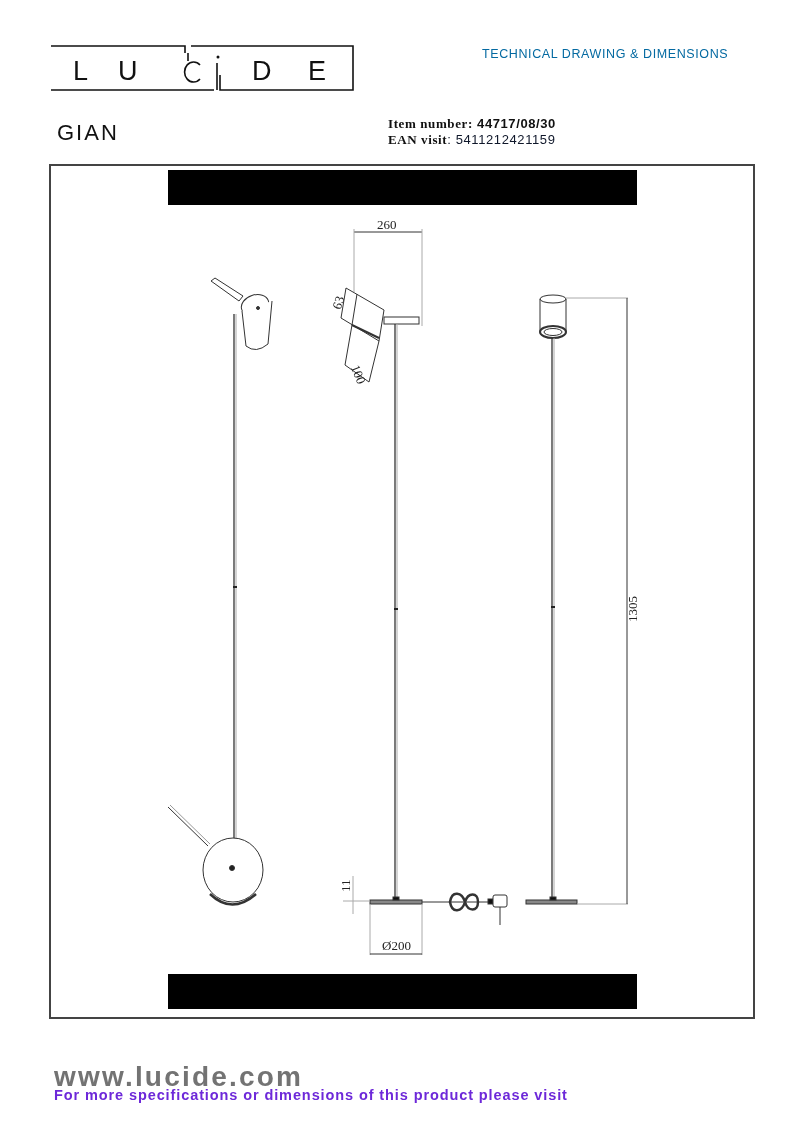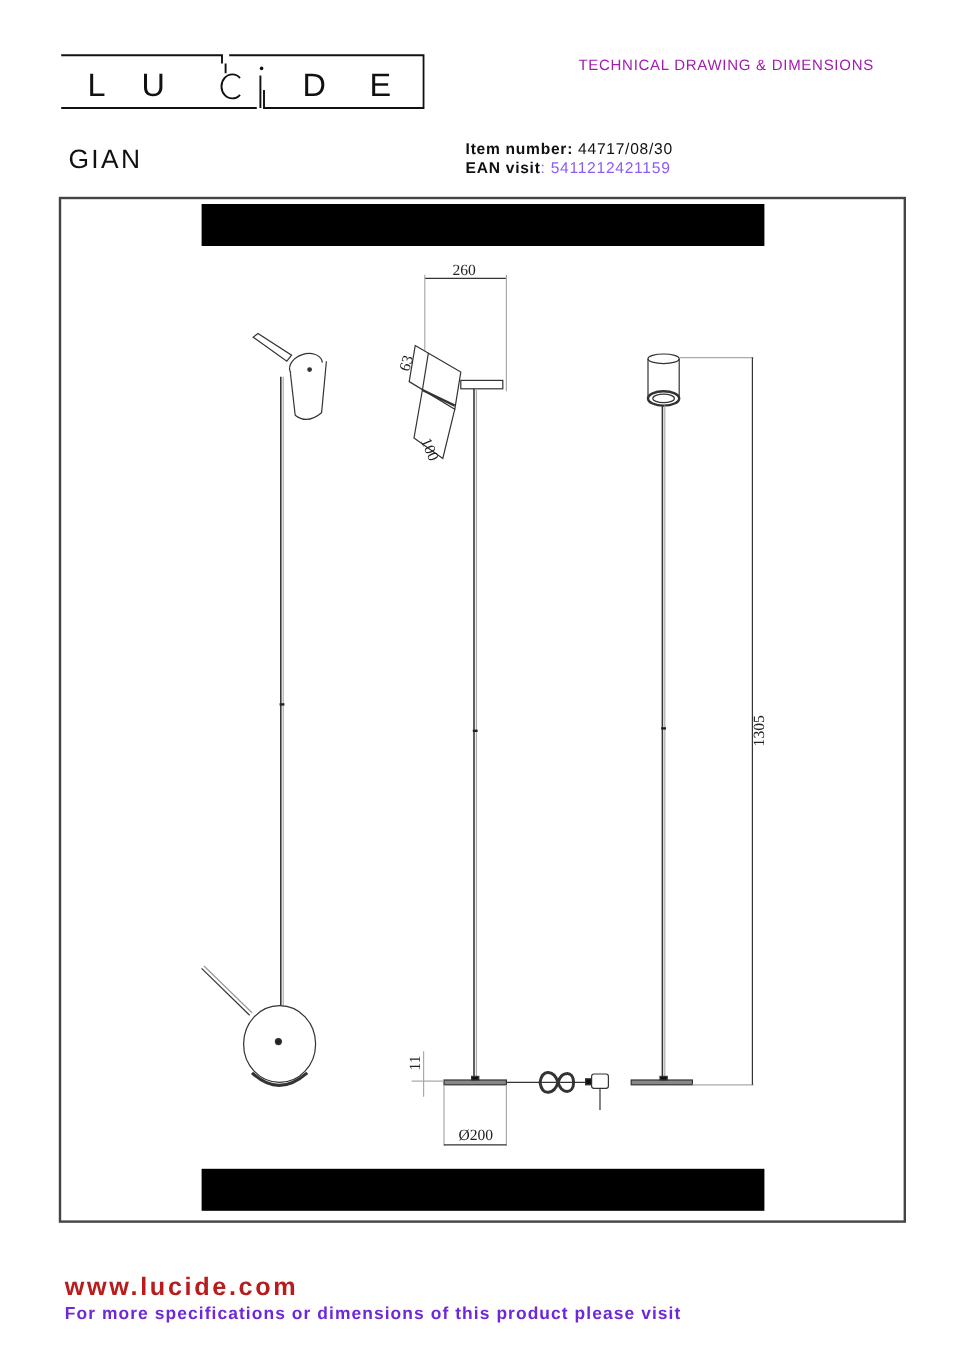--- a/index.html
+++ b/index.html
@@ -1,30 +1,30 @@
 <!DOCTYPE html>
 <html><head>
 <meta charset="utf-8">
 <style>
   html, body { margin: 0; padding: 0; background: #ffffff; }
   body { width: 800px; height: 1132px; position: relative; overflow: hidden; font-family: "DejaVu Sans", sans-serif; color: #111; }
   .logo { position: absolute; left: 50px; top: 45px; width: 304px; height: 46px; }
-  .header-right { position: absolute; left: 482px; top: 47px; font-size: 12.5px; letter-spacing: 0.6px; color: #a21caf; font-family: "Liberation Sans", sans-serif; }
+  .header-right { position: absolute; left: 482px; top: 47px; font-size: 12.5px; letter-spacing: 0.6px; color: #0369a1; font-family: "Liberation Sans", sans-serif; }
   .product-name { position: absolute; left: 57px; top: 120px; font-size: 22px; font-weight: normal; letter-spacing: 2px; font-family: "Liberation Sans", sans-serif; color: #111; }
   .item-info { position: absolute; left: 388px; top: 116px; font-size: 13px; line-height: 16px; font-family: "Liberation Sans", sans-serif; letter-spacing: 0.6px; }
-  .item-info .lbl { font-weight: bold; }
-  .item-info .val-bold { font-weight: normal; }
-  .item-info .val-light { color: #8b5cf6; font-weight: normal; text-align: right; }
+  .item-info .lbl { font-weight: bold; font-family: Liberation Serif, serif; }
+  .item-info .val-bold { font-weight: bold; }
+  .item-info .val-light { color: #0f172a; font-weight: normal; text-align: right; }
   .frame { position: absolute; left: 49px; top: 164px; width: 706px; height: 855px; border: 2px solid #444; box-sizing: border-box; }
   .bar { position: absolute; left: 168px; width: 469px; height: 35px; background: #000; }
   .bar.top { top: 170px; }
   .bar.bottom { top: 974px; }
   .drawing { position: absolute; left: 0; top: 0; width: 800px; height: 1132px; }
   .footer-line1 { position: absolute; left: 54px; top: 1040px; font-size: 14.5px; font-weight: bold; letter-spacing: 0.9px; font-family: Liberation Sans, sans-serif; color: #6d28d9; margin-top: 47px; }
-  .footer-line2 { position: absolute; left: 54px; top: 1061px; font-size: 21px; font-weight: bold; letter-spacing: 2.2px; font-family: "Liberation Sans", sans-serif; color: #b91c1c; }
+  .footer-line2 { position: absolute; left: 54px; top: 1061px; font-size: 28px; font-weight: bold; letter-spacing: 2.2px; font-family: "Liberation Sans", sans-serif; color: #737373; }
   .dim-text { font-family: "Liberation Serif", serif; font-size: 13px; fill: #222; }
 </style>
 </head>
 <body>
 
 <svg class="logo" viewBox="0 0 304 46" xmlns="http://www.w3.org/2000/svg">
   <path d="M 1 1 L 135 1 L 135 8 M 141 1 L 303 1 L 303 45 L 170 45 L 170 30 M 164 45 L 1 45 Z" fill="none" stroke="#111" stroke-width="1.6"></path>
   <text x="23" y="35" font-family="Liberation Sans, sans-serif" font-size="27" fill="#111">L</text>
   <text x="68" y="35" font-family="Liberation Sans, sans-serif" font-size="27" fill="#111">U</text>
   <path d="M 150 20 A 9 10 0 1 0 150 34" fill="none" stroke="#111" stroke-width="1.6"></path>

